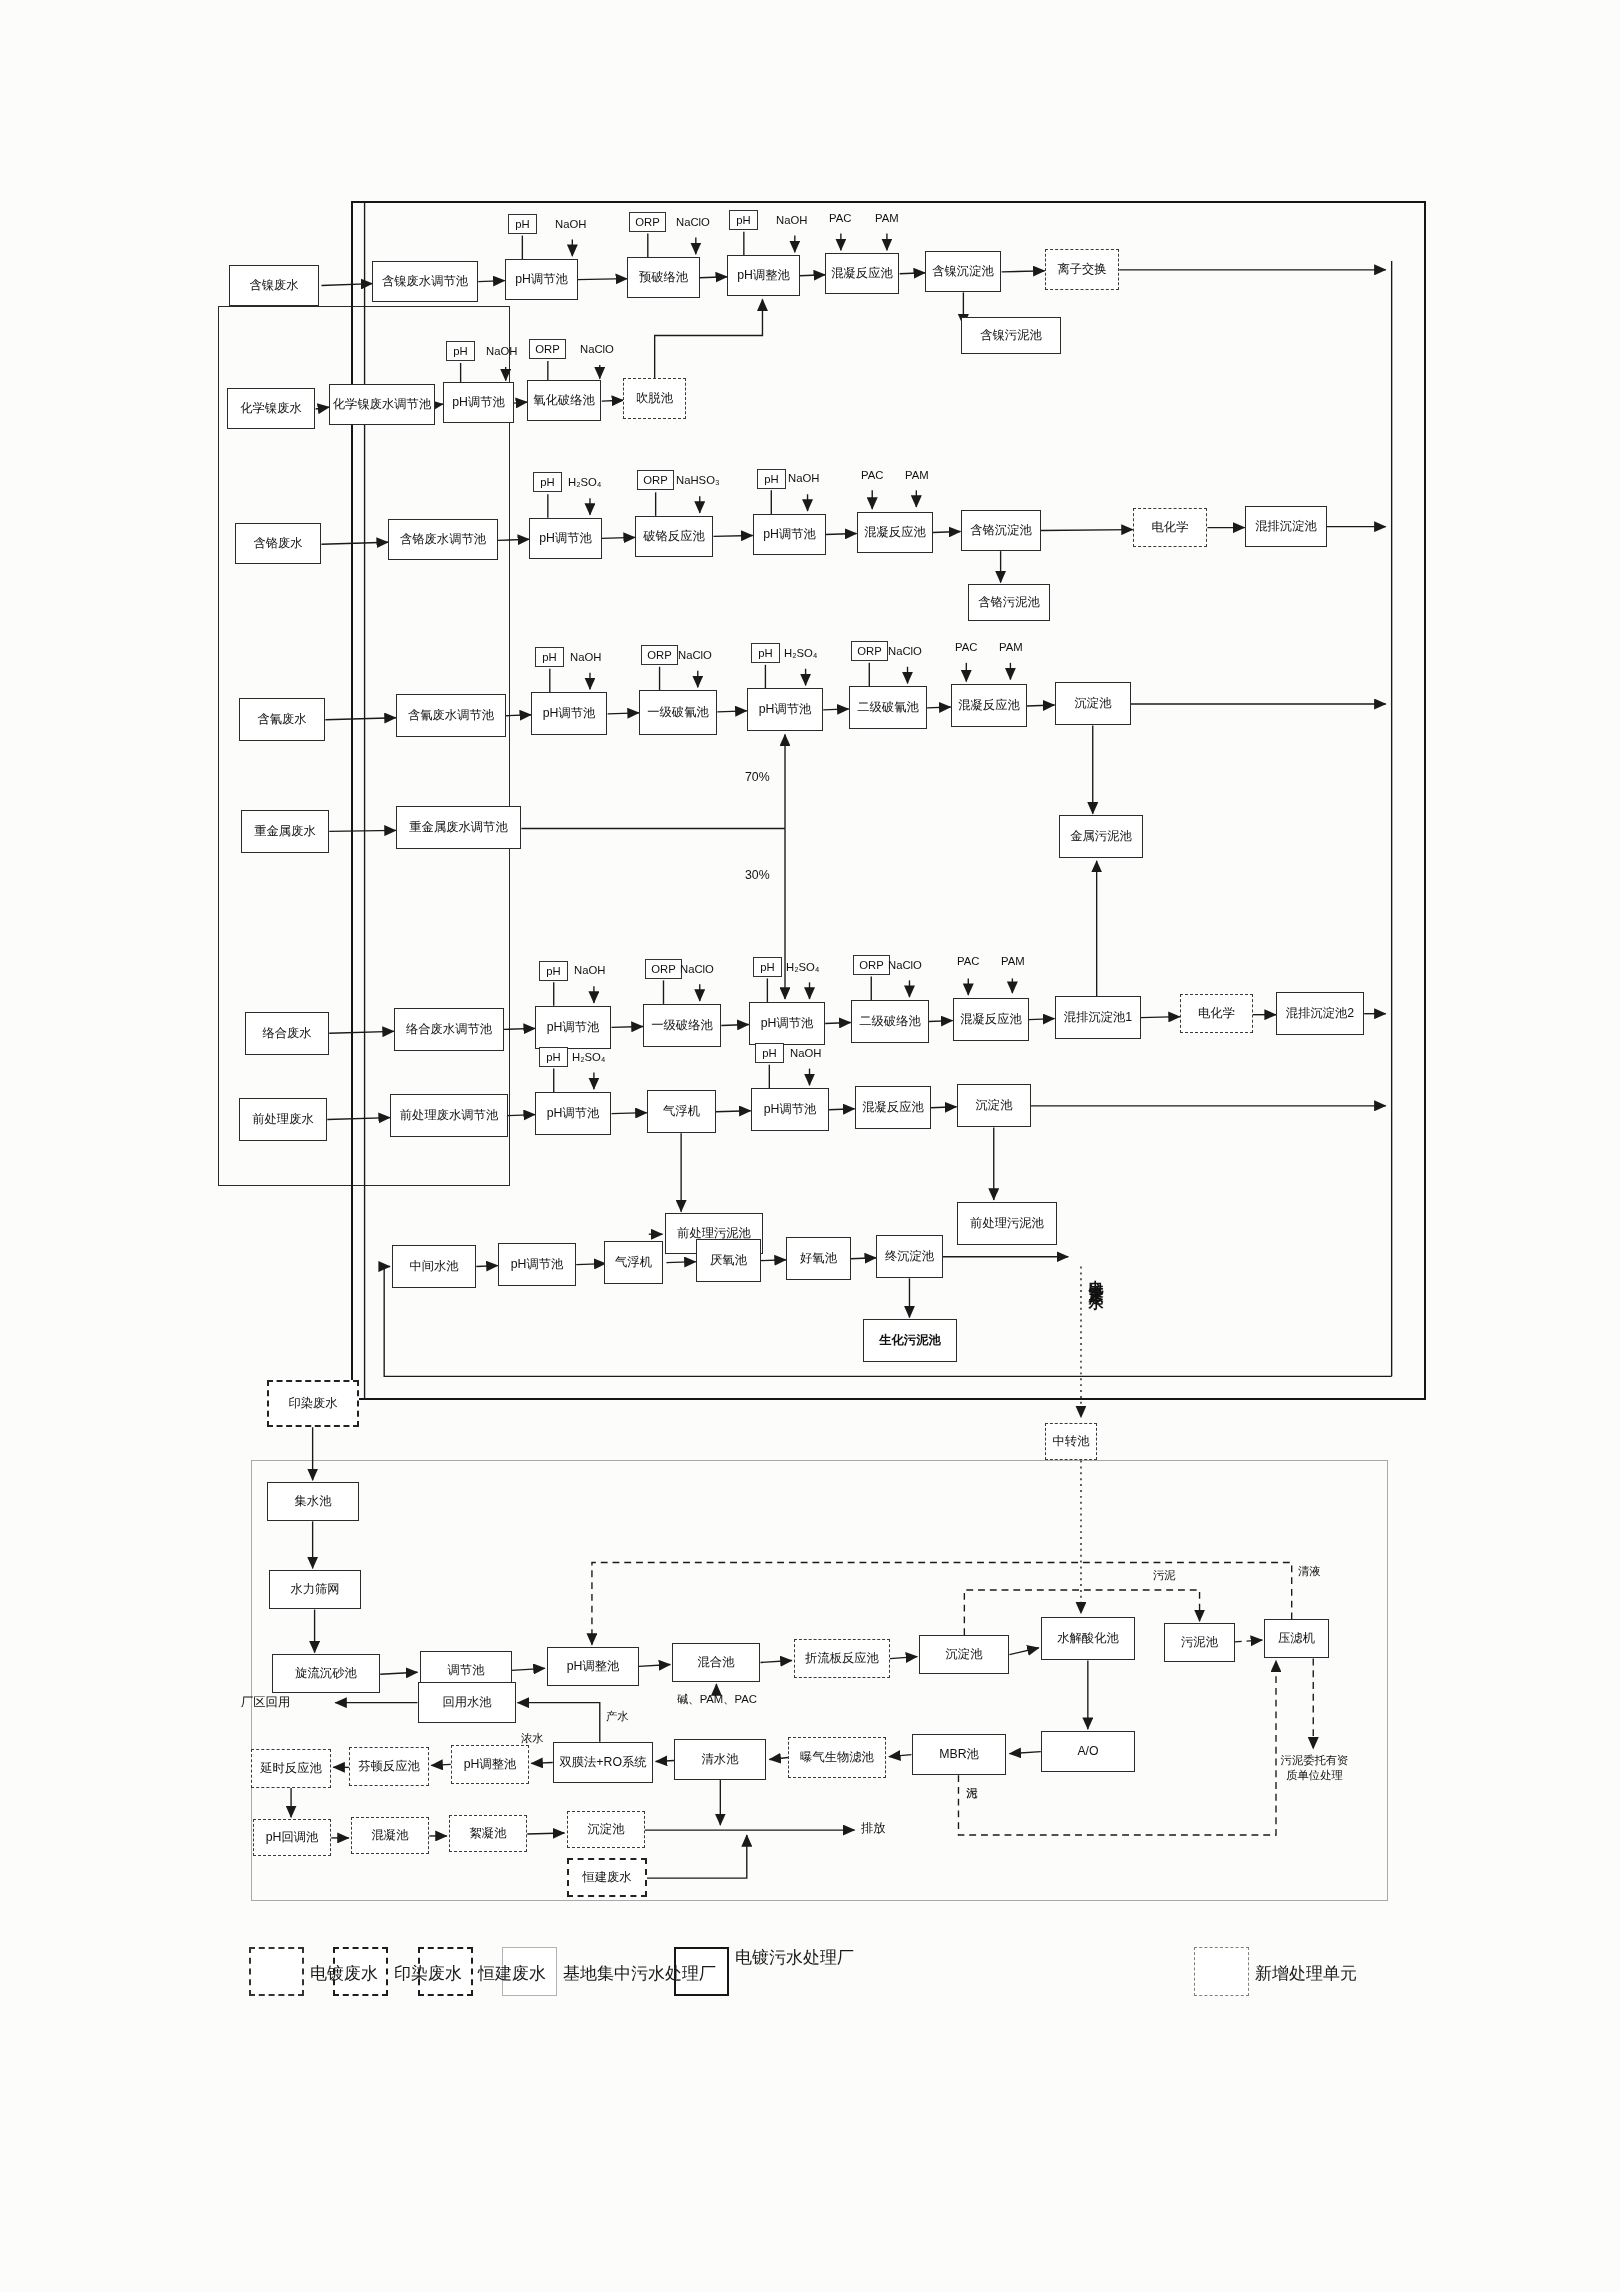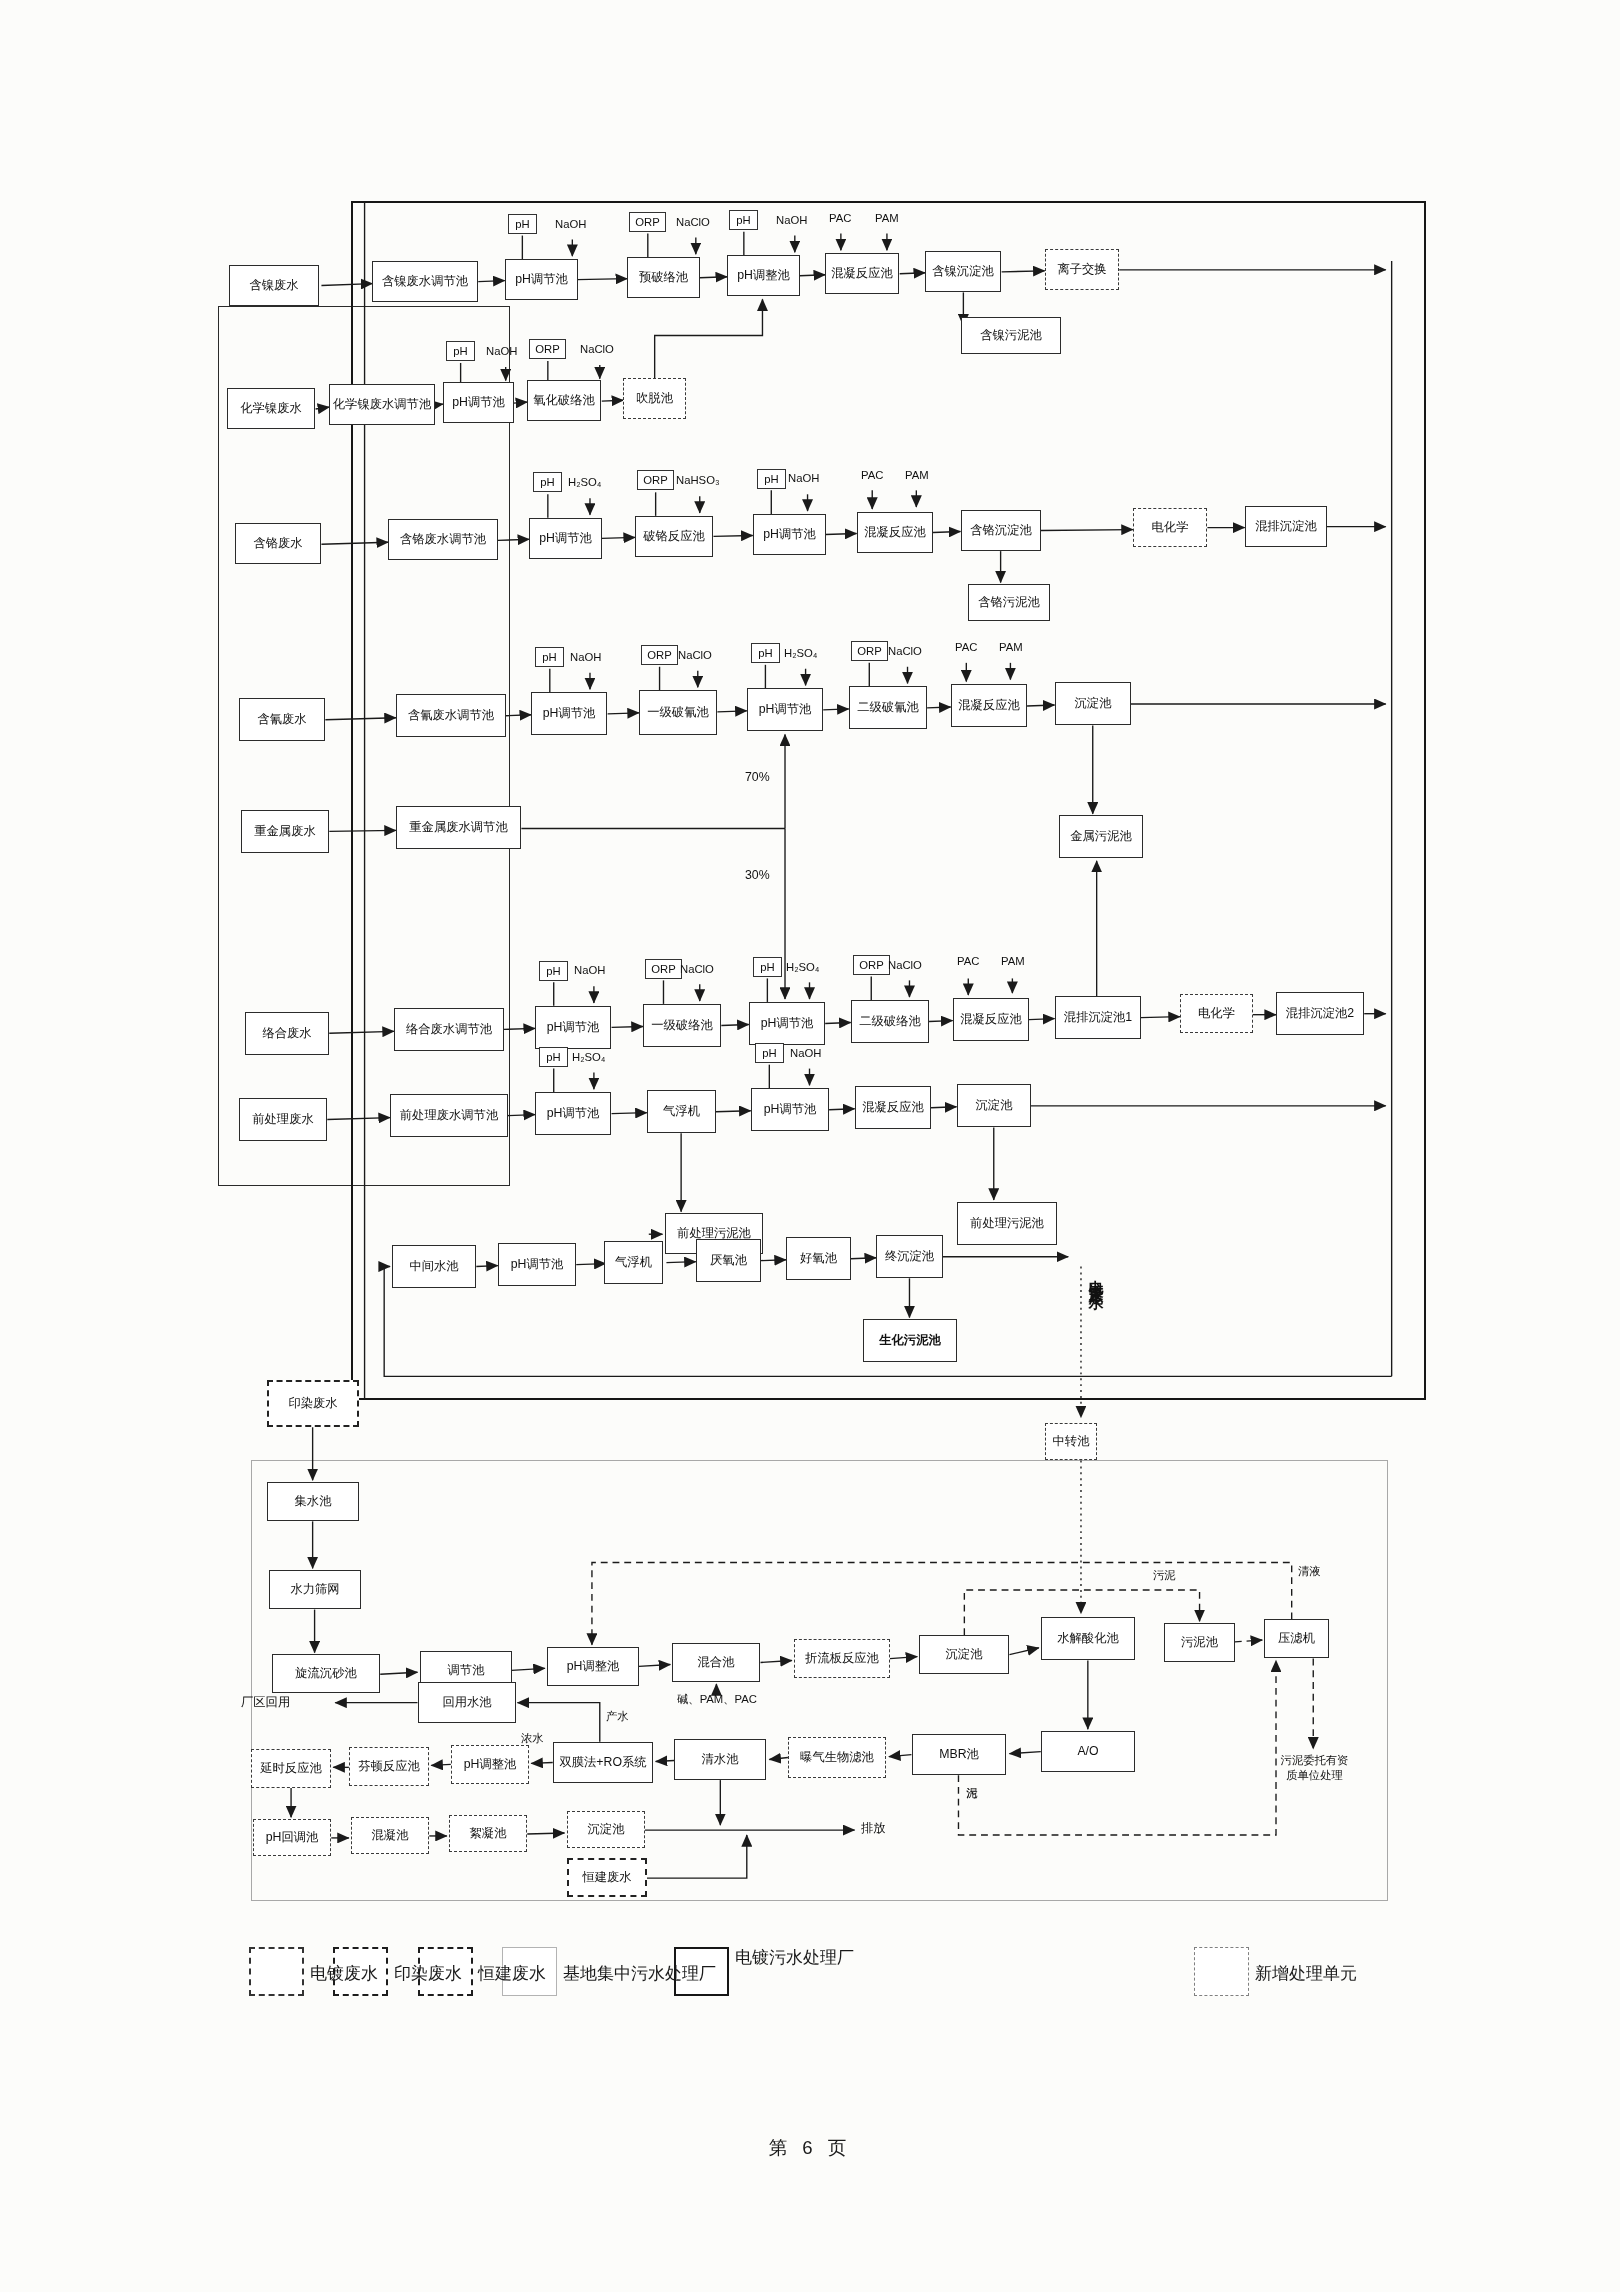--- a/index.html
+++ b/index.html
@@ -345,15 +345,14 @@
       <div class="leg-label" style="left: 394px; top: 1962px;">印染废水</div>
       <div class="sw sw-dashdot" style="left: 418px; top: 1947px;"></div>
       <div class="leg-label" style="left: 478px; top: 1962px;">恒建废水</div>
       <div class="sw sw-thin" style="left: 502px; top: 1947px;"></div>
       <div class="leg-label" style="left: 563px; top: 1962px;">基地集中污水处理厂</div>
       <div class="sw sw-bold" style="left: 674px; top: 1947px;"></div>
       <div class="leg-label" style="left: 735px; top: 1946px; text-align: center;">电镀污水处理厂</div>
       <div class="sw sw-lightdash" style="left: 1194px; top: 1947px;"></div>
       <div class="leg-label" style="left: 1255px; top: 1962px;">新增处理单元</div>
     </div>
-  <div class="footer">第 6 页</div>
 </div>
 
 
 </body></html>

